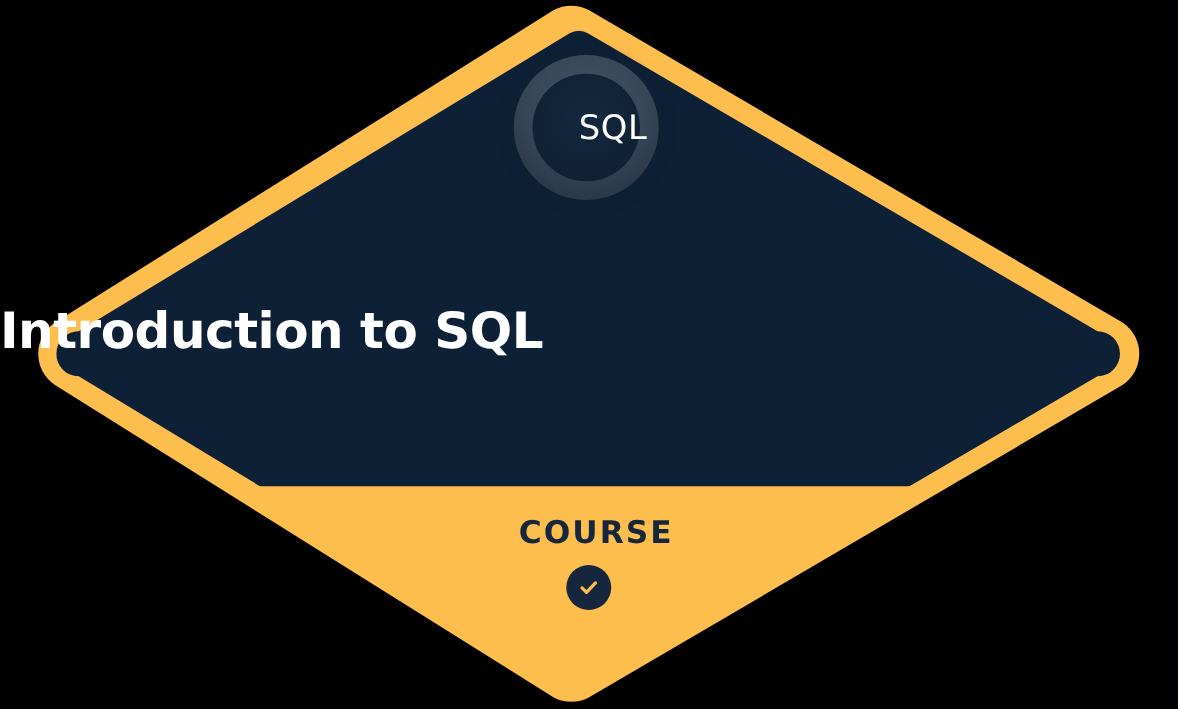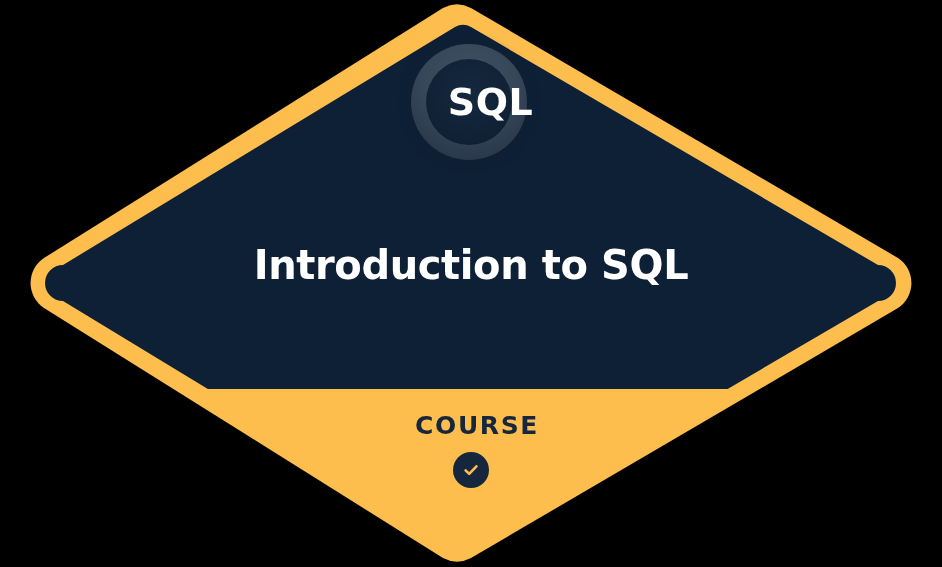--- a/index.html
+++ b/index.html
@@ -63,35 +63,34 @@
     width: 86px;
     height: 86px;
     border-radius: 50%;
     background: radial-gradient(circle at 50% 40%, #14283e 0%, #102135 70%, #0d1d31 100%);
     display: flex;
     align-items: center;
     justify-content: center;
   }
   .emblem-label {
     color: #ffffff;
-    font-size: 38px;
-    font-weight: 700;
+    font-size: 27px;
+    font-weight: 400;
     letter-spacing: 0.5px;
     line-height: 1;
     font-family: "DejaVu Sans", "Liberation Sans", sans-serif;
     margin-left: 43px;
   }
 
   
   .course-title {
     position: absolute;
     left: 0;
     top: 243px;
     width: 942px;
-    text-align: center;
     color: #ffffff;
     font-size: 40px;
     font-weight: 700;
     letter-spacing: -0.4px;
     line-height: 1.1;
     font-family: "DejaVu Sans", "Liberation Sans", sans-serif;
   }
 
   
   .status-block {

